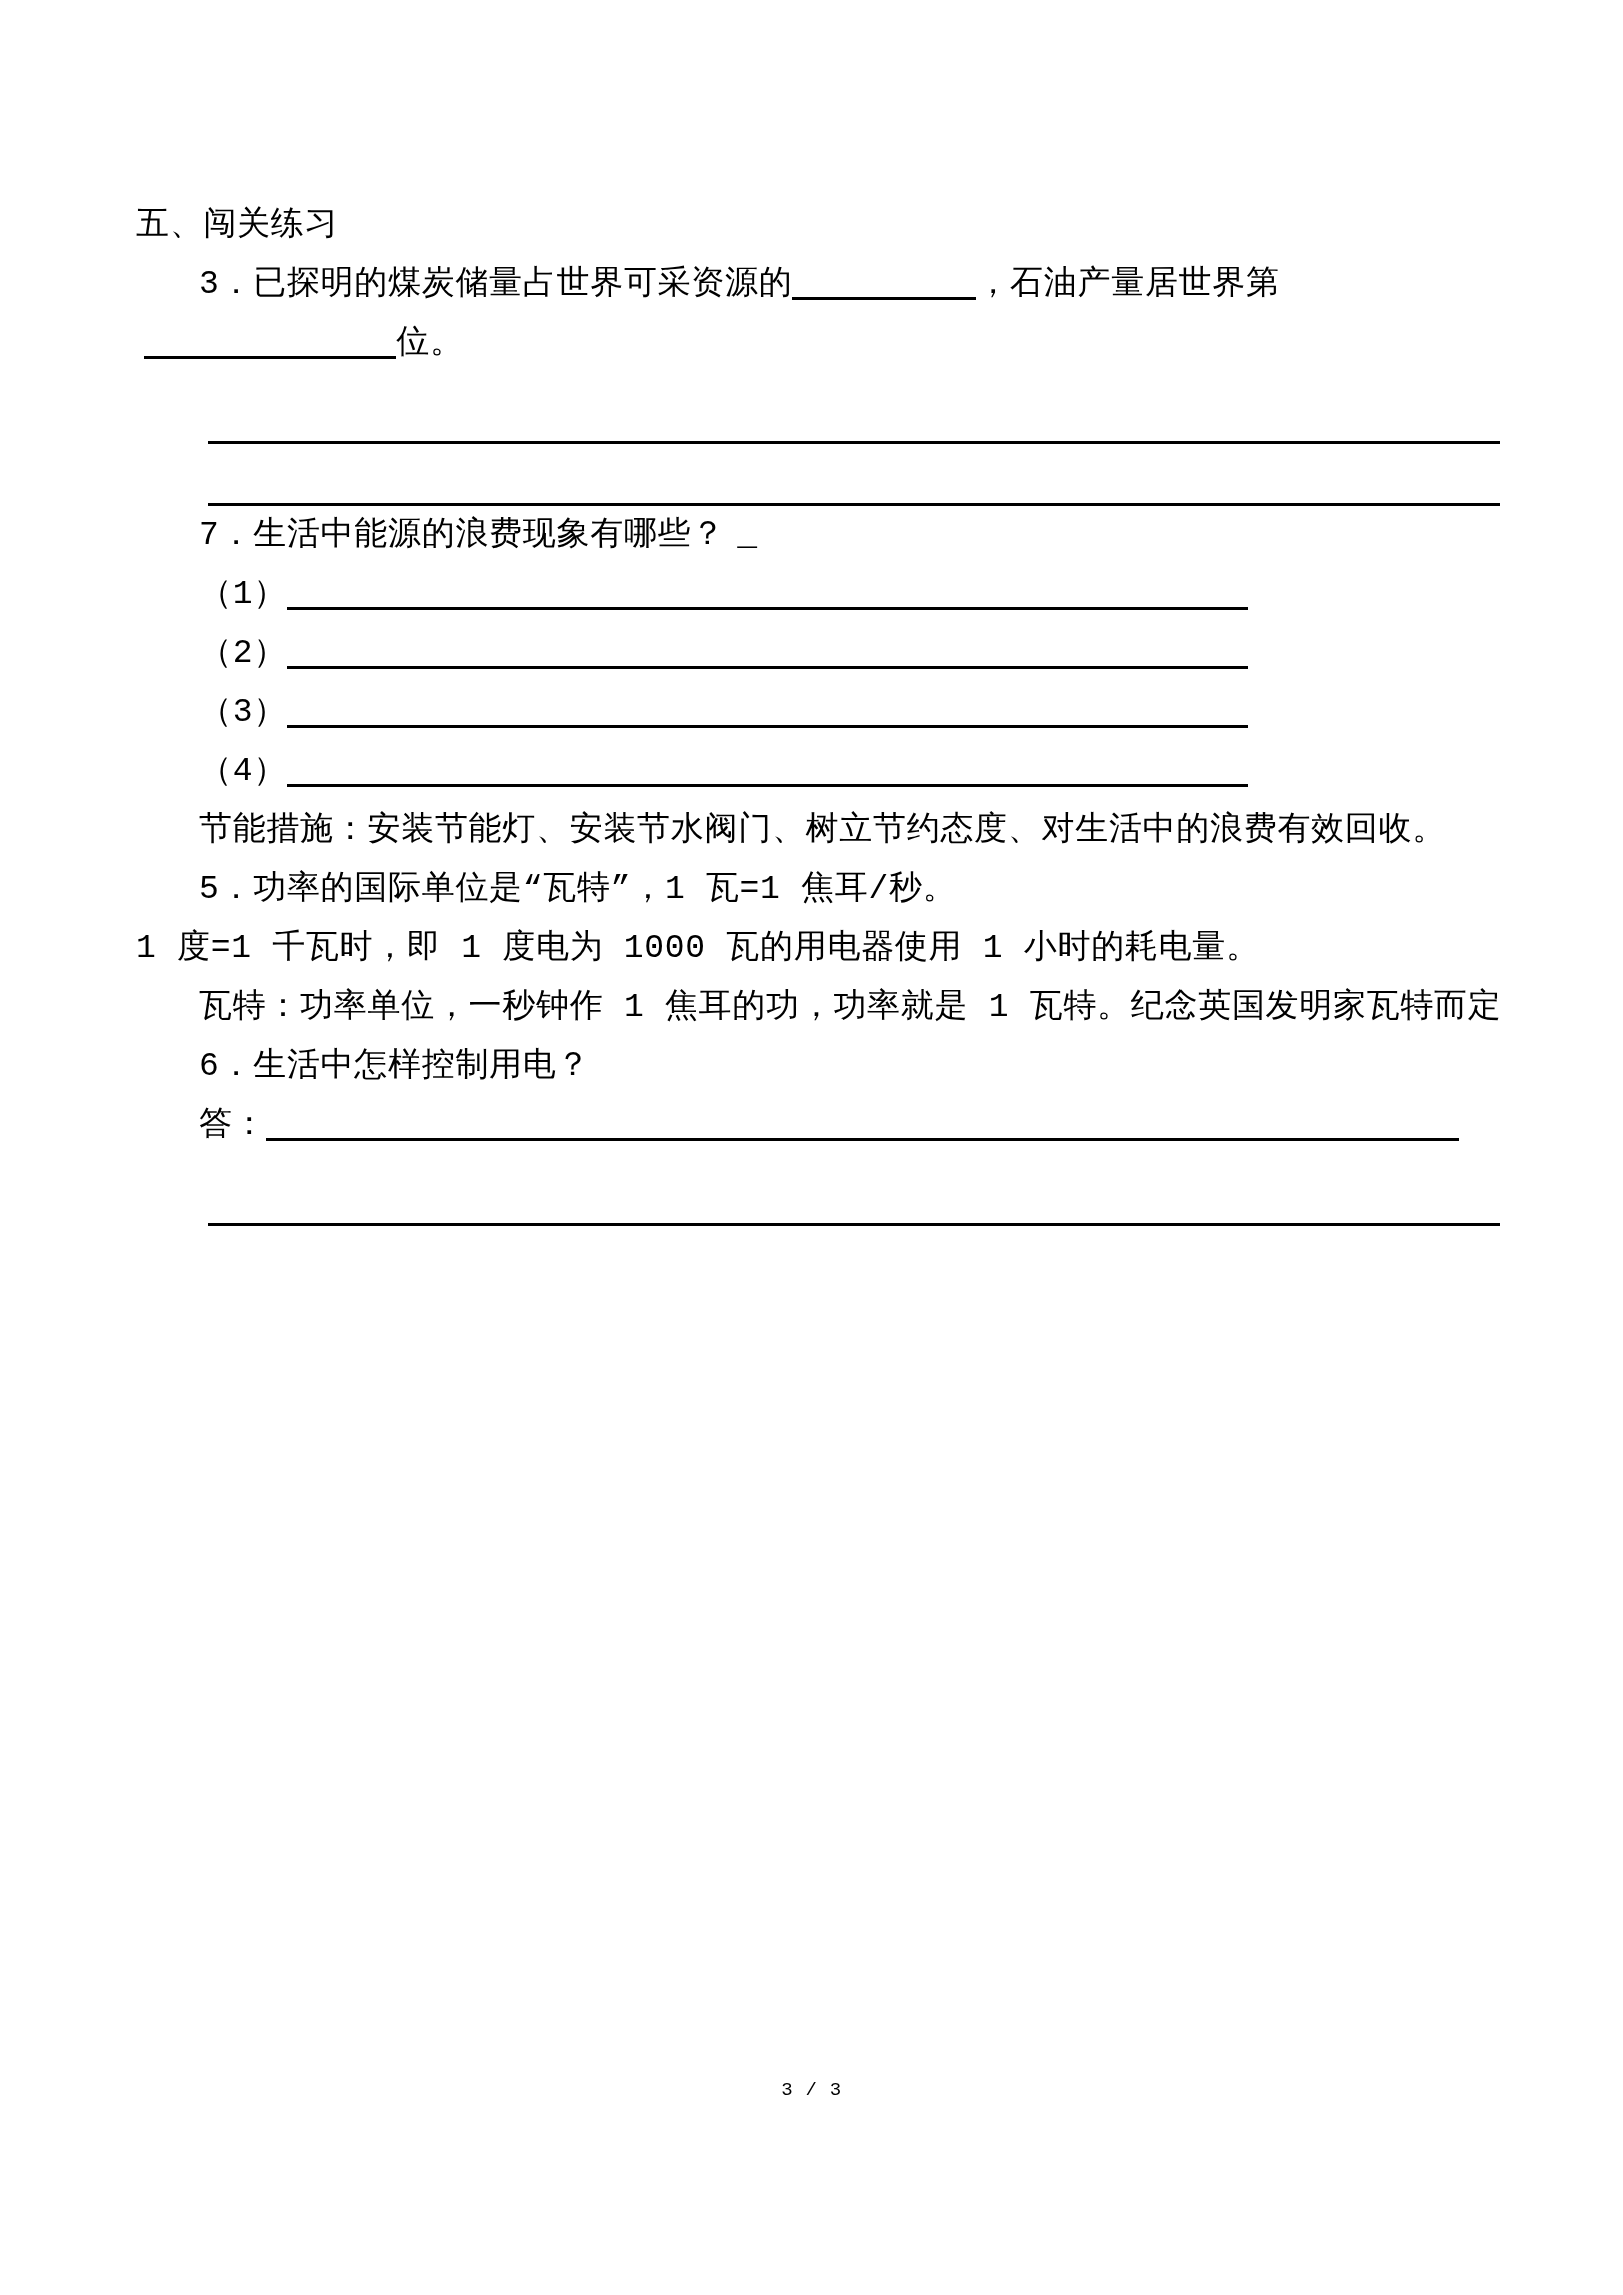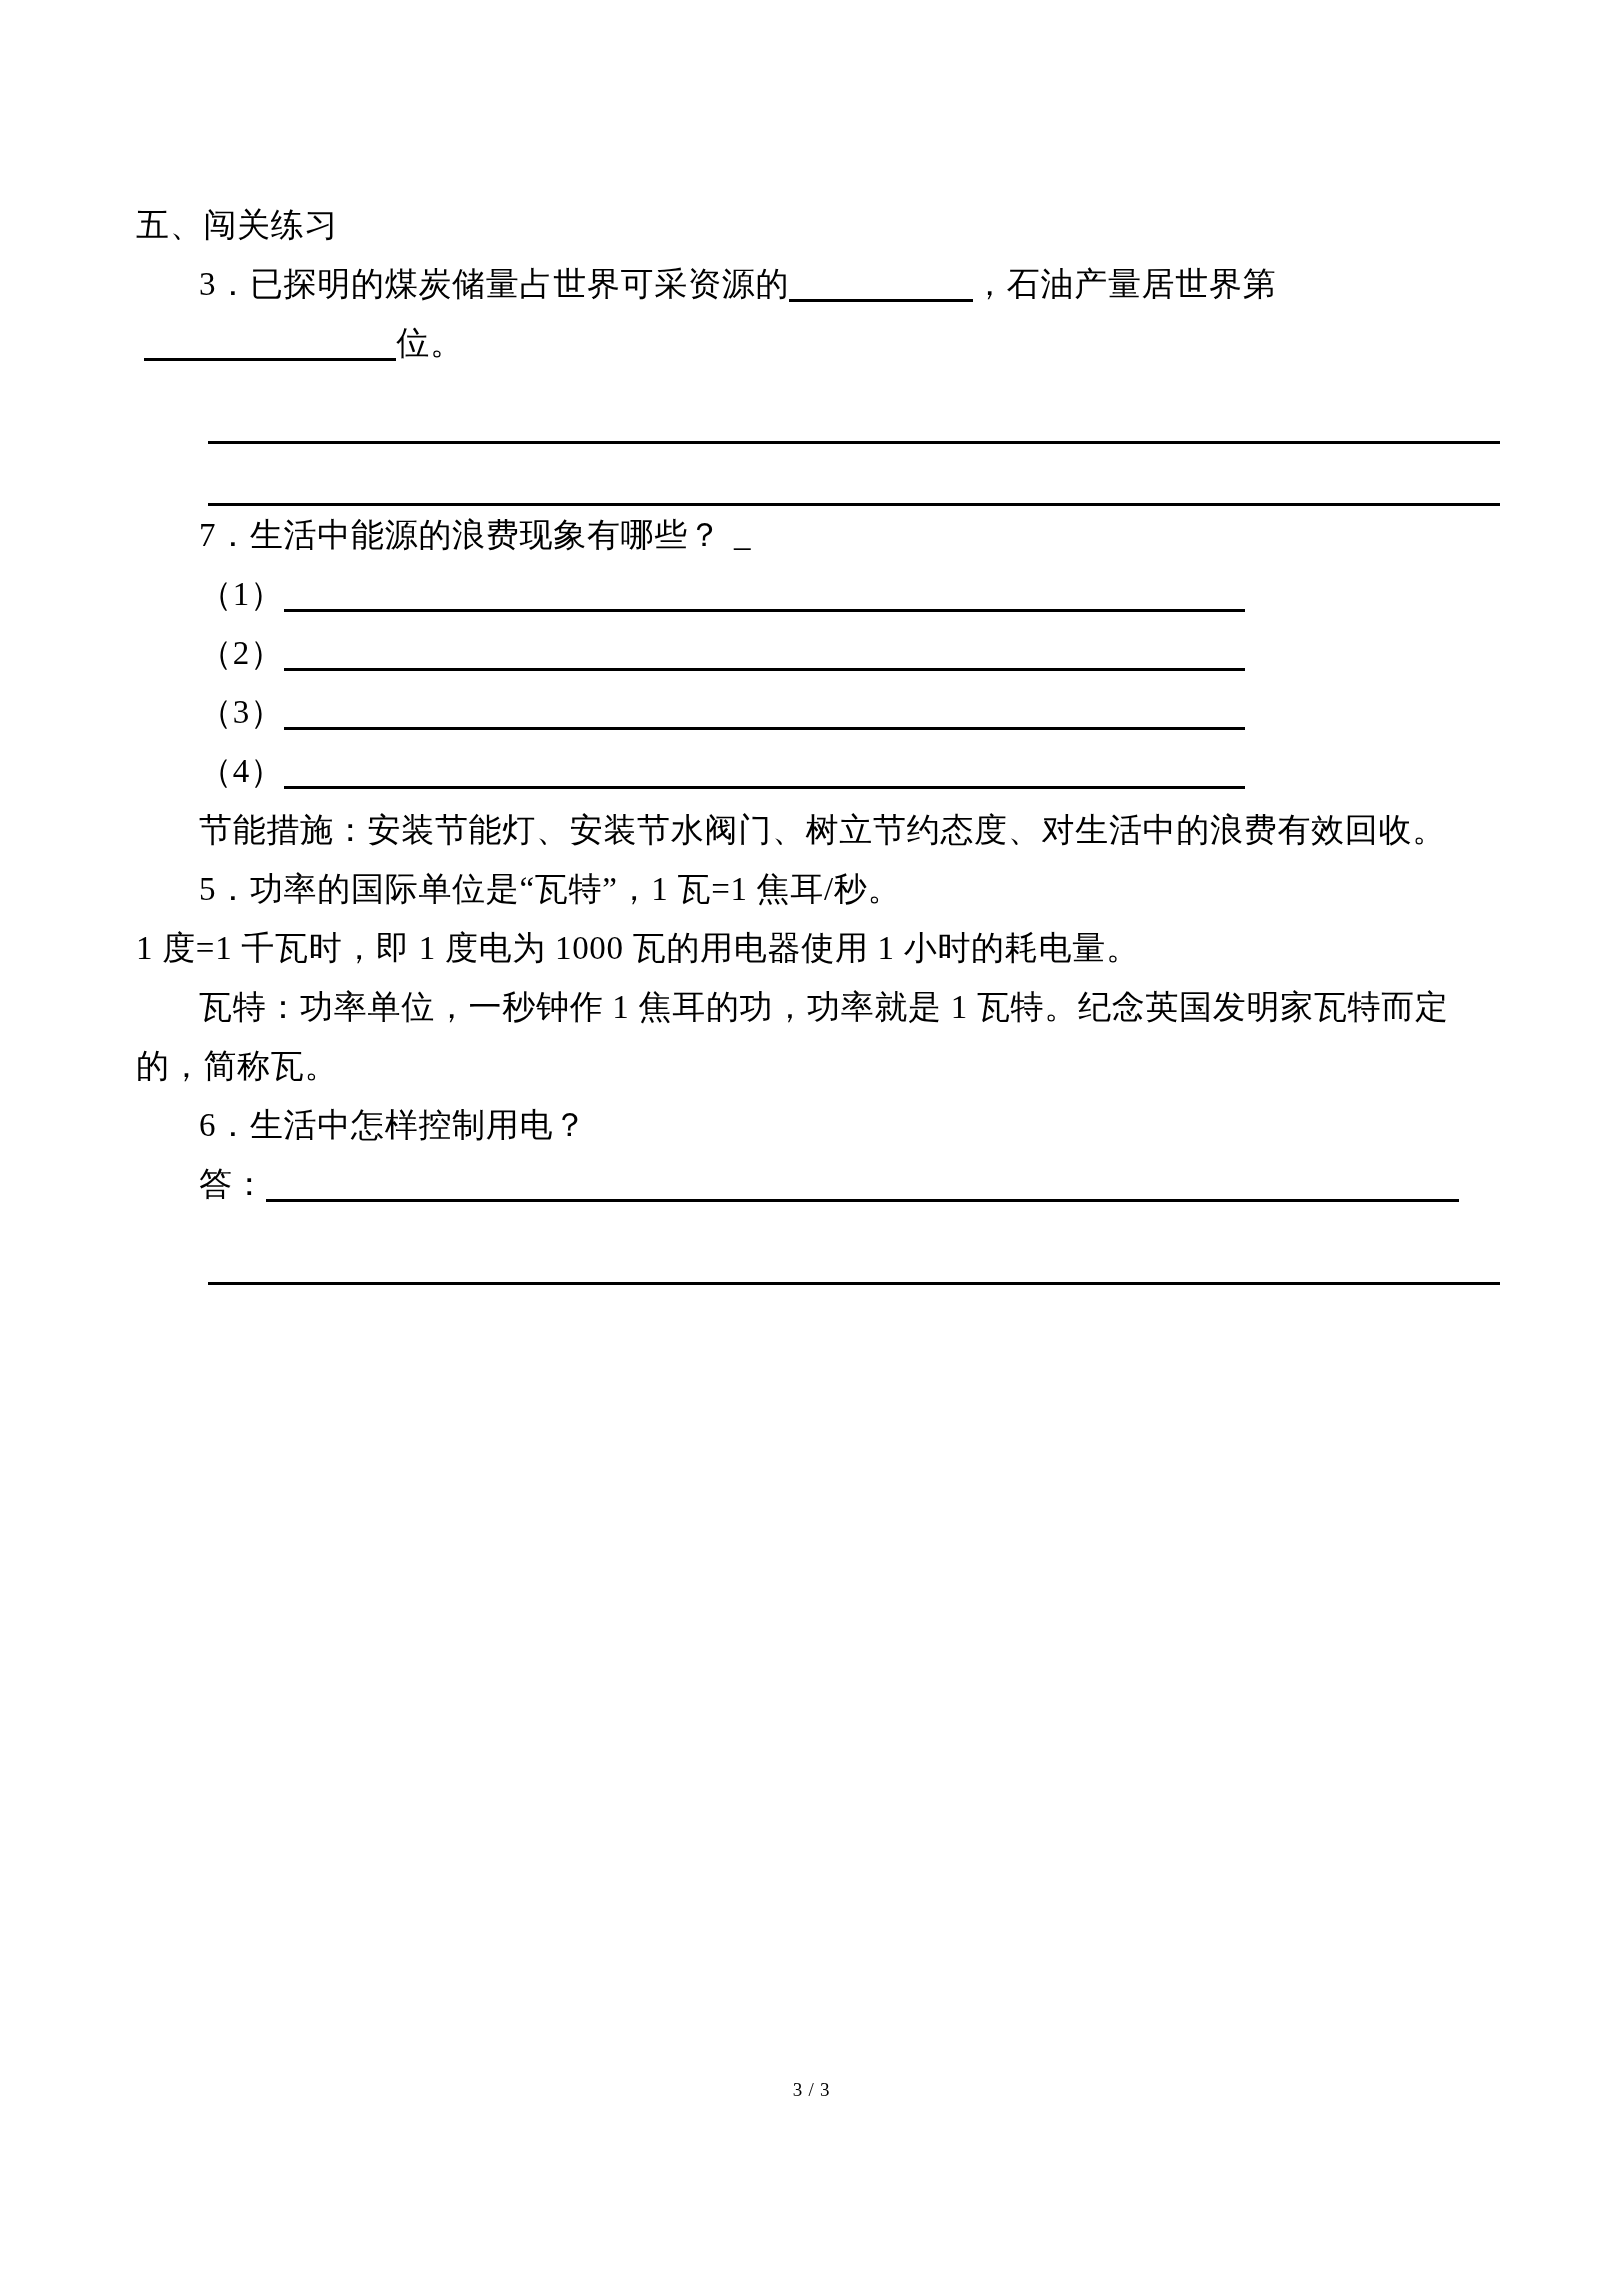--- a/index.html
+++ b/index.html
@@ -6,21 +6,21 @@
     margin: 0;
     padding: 0;
     background: #ffffff;
   }
   .page {
     position: relative;
     width: 1623px;
     height: 2295px;
     background: #ffffff;
     color: #000000;
-    font-family: Liberation Serif, serif;
+    font-family: Liberation Mono, monospace;
     font-size: 33px;
     letter-spacing: 0.7px;
     overflow: hidden;
   }
   .content {
     position: absolute;
     left: 136px;
     top: 196px;
     width: 1364px;
   }
@@ -97,21 +97,20 @@
     </div>
     <div class="line indent">
       <span>（4）</span><span class="blank w1410"></span>
     </div>
 
     <div class="line indent">节能措施：安装节能灯、安装节水阀门、树立节约态度、对生活中的浪费有效回收。</div>
 
     <div class="line indent">5．功率的国际单位是“瓦特”，1 瓦=1 焦耳/秒。</div>
     <div class="line">1 度=1 千瓦时，即 1 度电为 1000 瓦的用电器使用 1 小时的耗电量。</div>
     <div class="line indent">瓦特：功率单位，一秒钟作 1 焦耳的功，功率就是 1 瓦特。纪念英国发明家瓦特而定</div>
-    <div class="line">的，简称瓦。</div>
 
     <div class="line indent">6．生活中怎样控制用电？</div>
 
     <div class="line indent">
       <span>答：</span><span class="blank w1750"></span>
     </div>
 
     <div class="rule rule-c"></div>
 
   </div>

